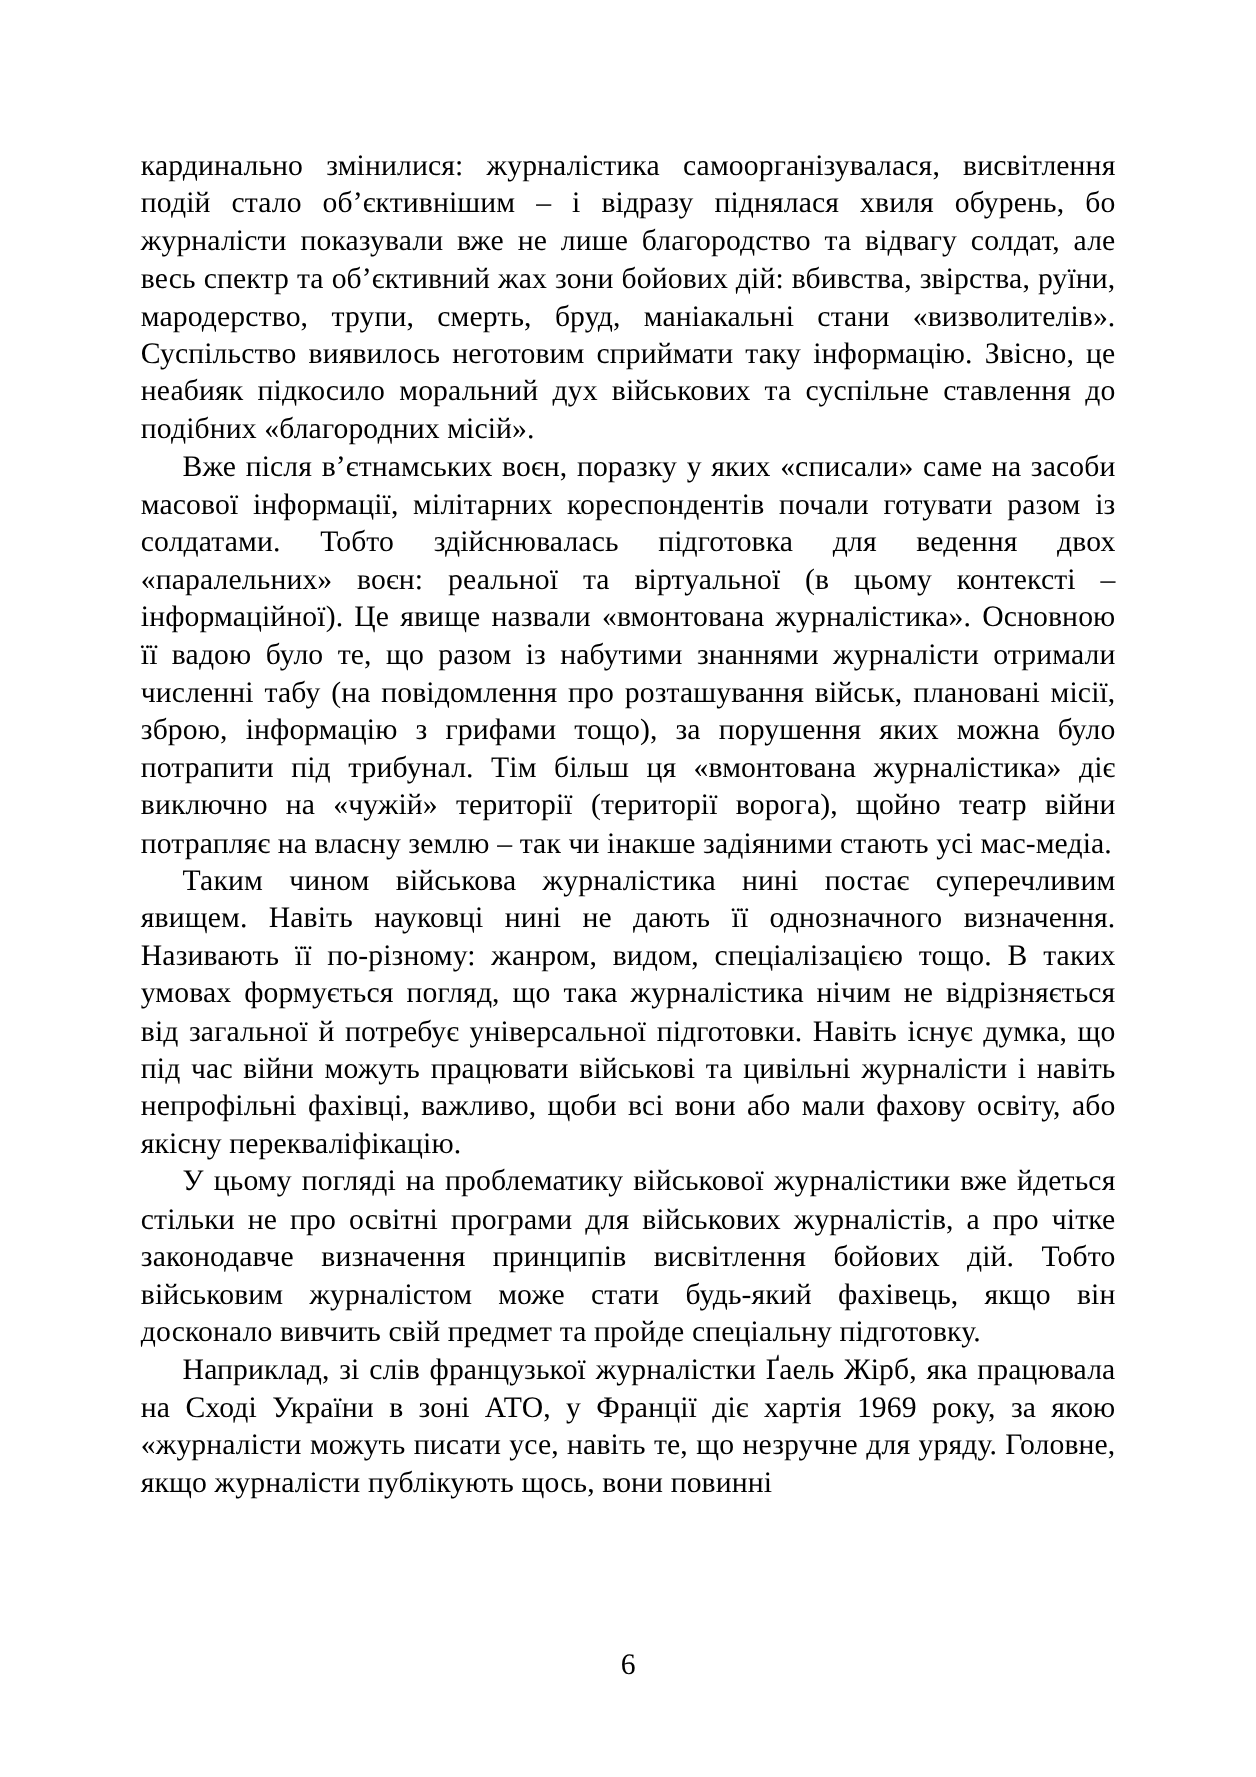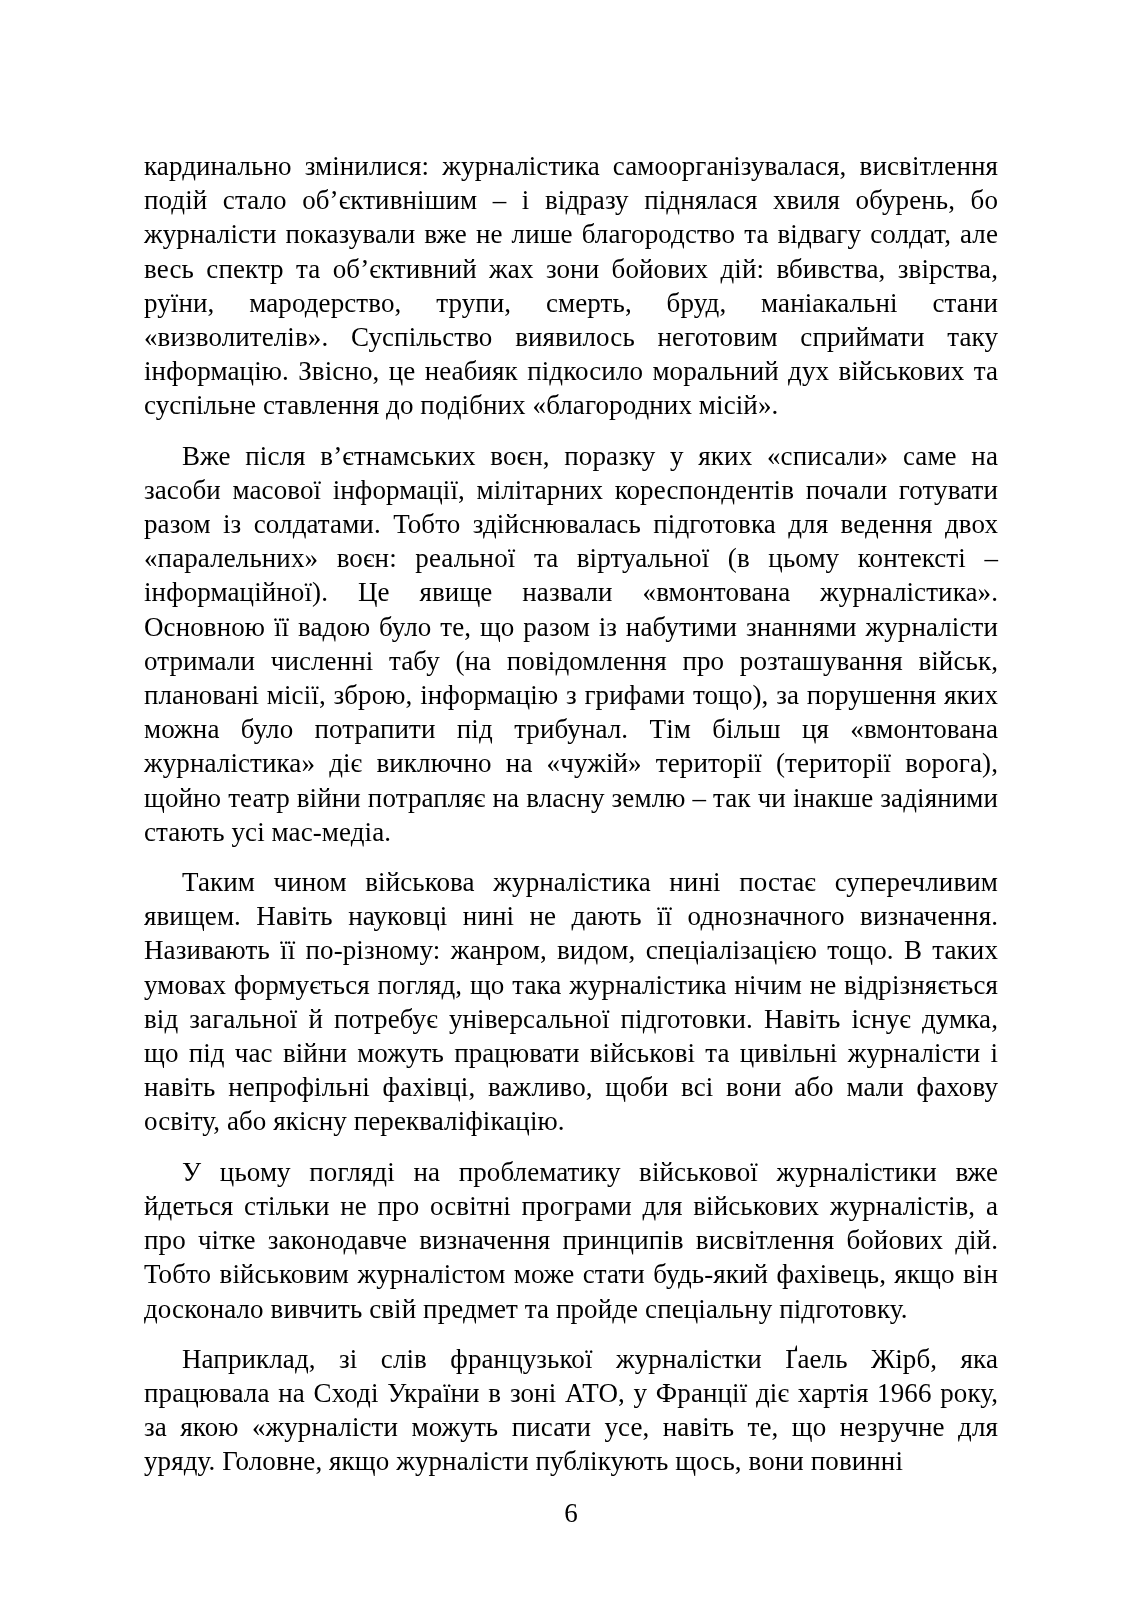--- a/index.html
+++ b/index.html
@@ -20,21 +20,21 @@
     position: absolute;
     left: 128px;
     top: 133px;
     width: 886px;
     font-size: 27px;
     line-height: 34.2px;
     text-align: justify;
     letter-spacing: 0.1px;
   }
   .text-block p {
-    margin: 16px;
+    margin: 0;
     padding: 0;
     text-indent: 38px;
   }
   .text-block p.continuation {
     text-indent: 0;
   }
   .page-footer {
     position: absolute;
     top: 1496px;
     left: 0;
@@ -46,18 +46,18 @@
 </style>
 </head>
 <body>
 
 <div class="page">
   <div class="text-block">
     <p class="continuation">кардинально змінилися: журналістика самоорганізувалася, висвітлення подій стало об’єктивнішим – і відразу піднялася хвиля обурень, бо журналісти показували вже не лише благородство та відвагу солдат, але весь спектр та об’єктивний жах зони бойових дій: вбивства, звірства, руїни, мародерство, трупи, смерть, бруд, маніакальні стани «визволителів». Суспільство виявилось неготовим сприймати таку інформацію. Звісно, це неабияк підкосило моральний дух військових та суспільне ставлення до подібних «благородних місій».</p>
     <p>Вже після в’єтнамських воєн, поразку у яких «списали» саме на засоби масової інформації, мілітарних кореспондентів почали готувати разом із солдатами. Тобто здійснювалась підготовка для ведення двох «паралельних» воєн: реальної та віртуальної (в цьому контексті – інформаційної). Це явище назвали «вмонтована журналістика». Основною її вадою було те, що разом із набутими знаннями журналісти отримали численні табу (на повідомлення про розташування військ, плановані місії, зброю, інформацію з грифами тощо), за порушення яких можна було потрапити під трибунал. Тім більш ця «вмонтована журналістика» діє виключно на «чужій» території (території ворога), щойно театр війни потрапляє на власну землю – так чи інакше задіяними стають усі мас-медіа.</p>
     <p>Таким чином військова журналістика нині постає суперечливим явищем. Навіть науковці нині не дають її однозначного визначення. Називають її по-різному: жанром, видом, спеціалізацією тощо. В таких умовах формується погляд, що така журналістика нічим не відрізняється від загальної й потребує універсальної підготовки. Навіть існує думка, що під час війни можуть працювати військові та цивільні журналісти і навіть непрофільні фахівці, важливо, щоби всі вони або мали фахову освіту, або якісну перекваліфікацію.</p>
     <p>У цьому погляді на проблематику військової журналістики вже йдеться стільки не про освітні програми для військових журналістів, а про чітке законодавче визначення принципів висвітлення бойових дій.  Тобто військовим журналістом може стати будь-який фахівець, якщо він досконало вивчить свій предмет та пройде спеціальну підготовку.</p>
-    <p>Наприклад, зі слів французької журналістки Ґаель Жірб, яка працювала на Сході України в зоні АТО, у Франції діє хартія 1966 року, за якою «журналісти можуть писати усе, навіть те, що незручне для уряду. Головне, якщо журналісти публікують щось, вони повинні</p>
+    <p>Наприклад, зі слів французької журналістки Ґаель Жірб, яка працювала на Сході України в зоні АТО, у Франції діє хартія 1969 року, за якою «журналісти можуть писати усе, навіть те, що незручне для уряду. Головне, якщо журналісти публікують щось, вони повинні</p>
   </div>
   <div class="page-footer">
     <span>6</span>
   </div>
 </div>
 
 </body></html>

